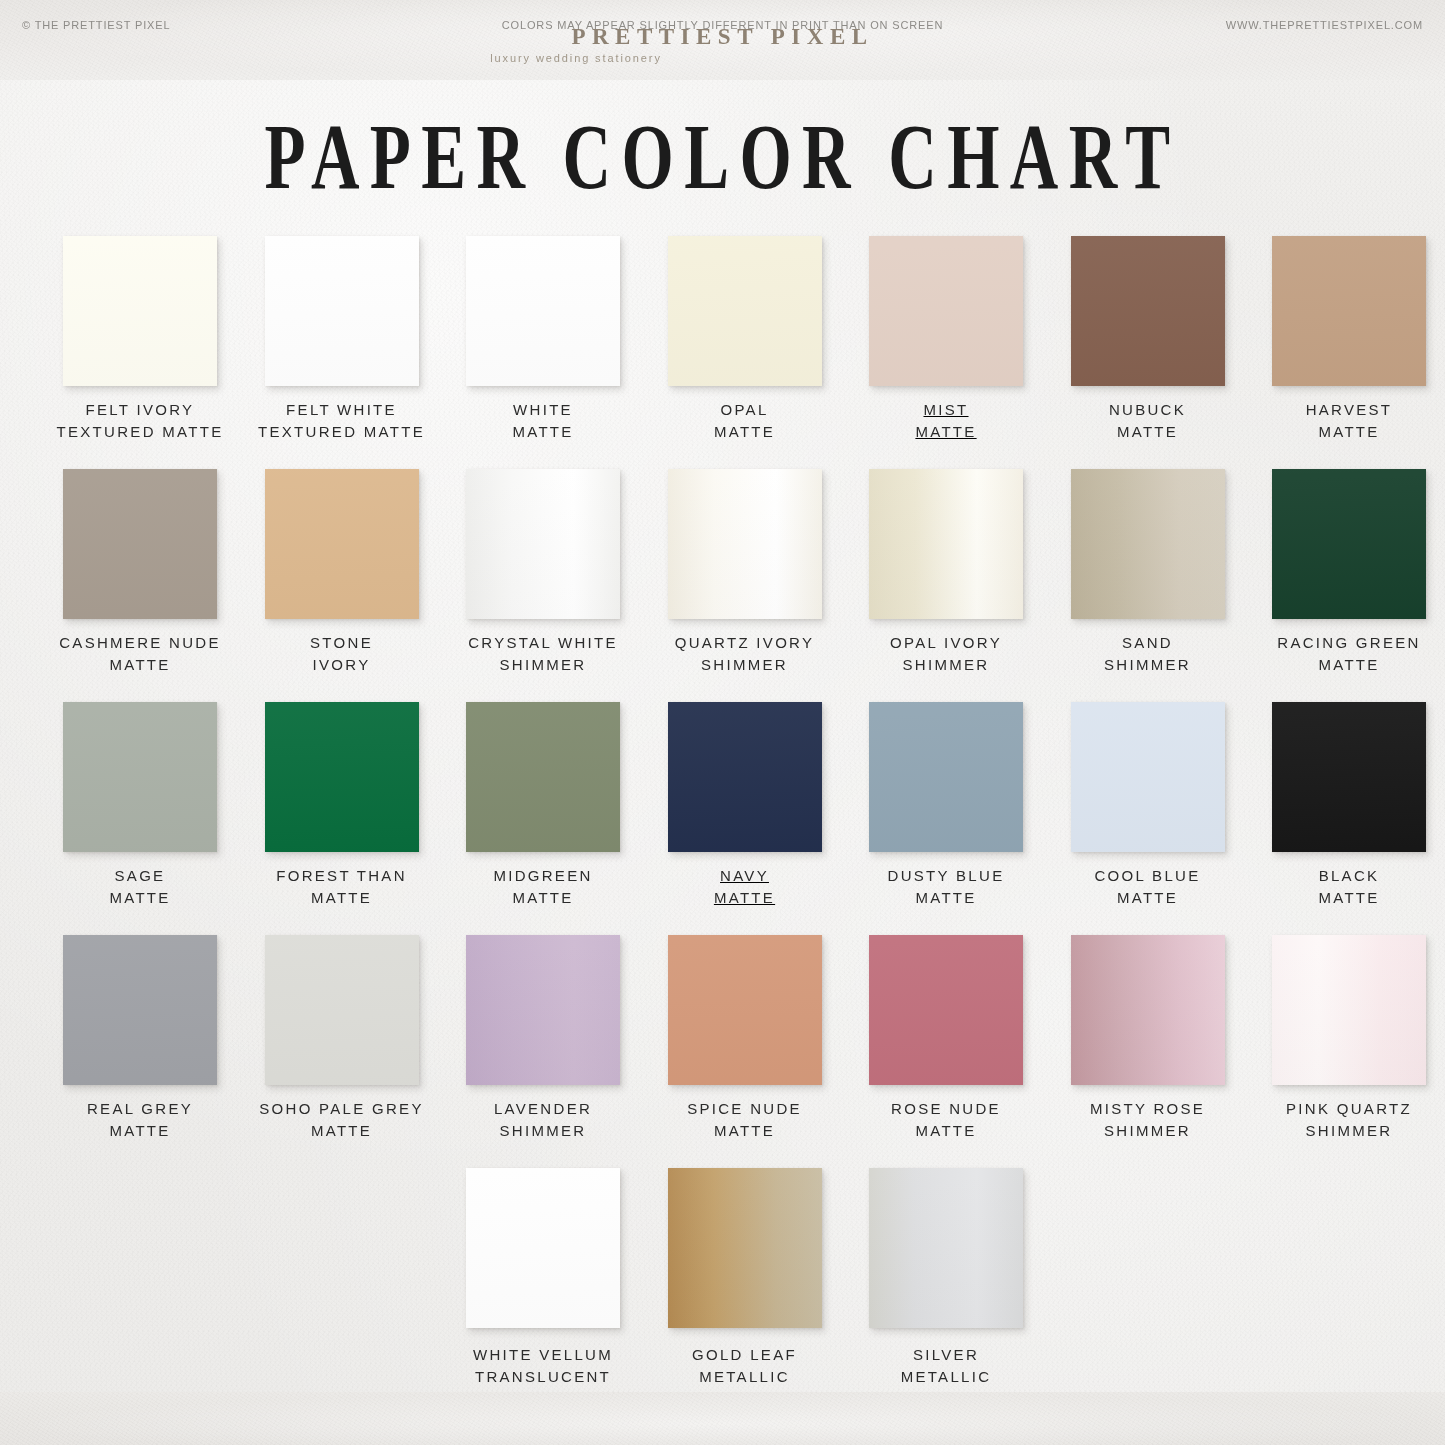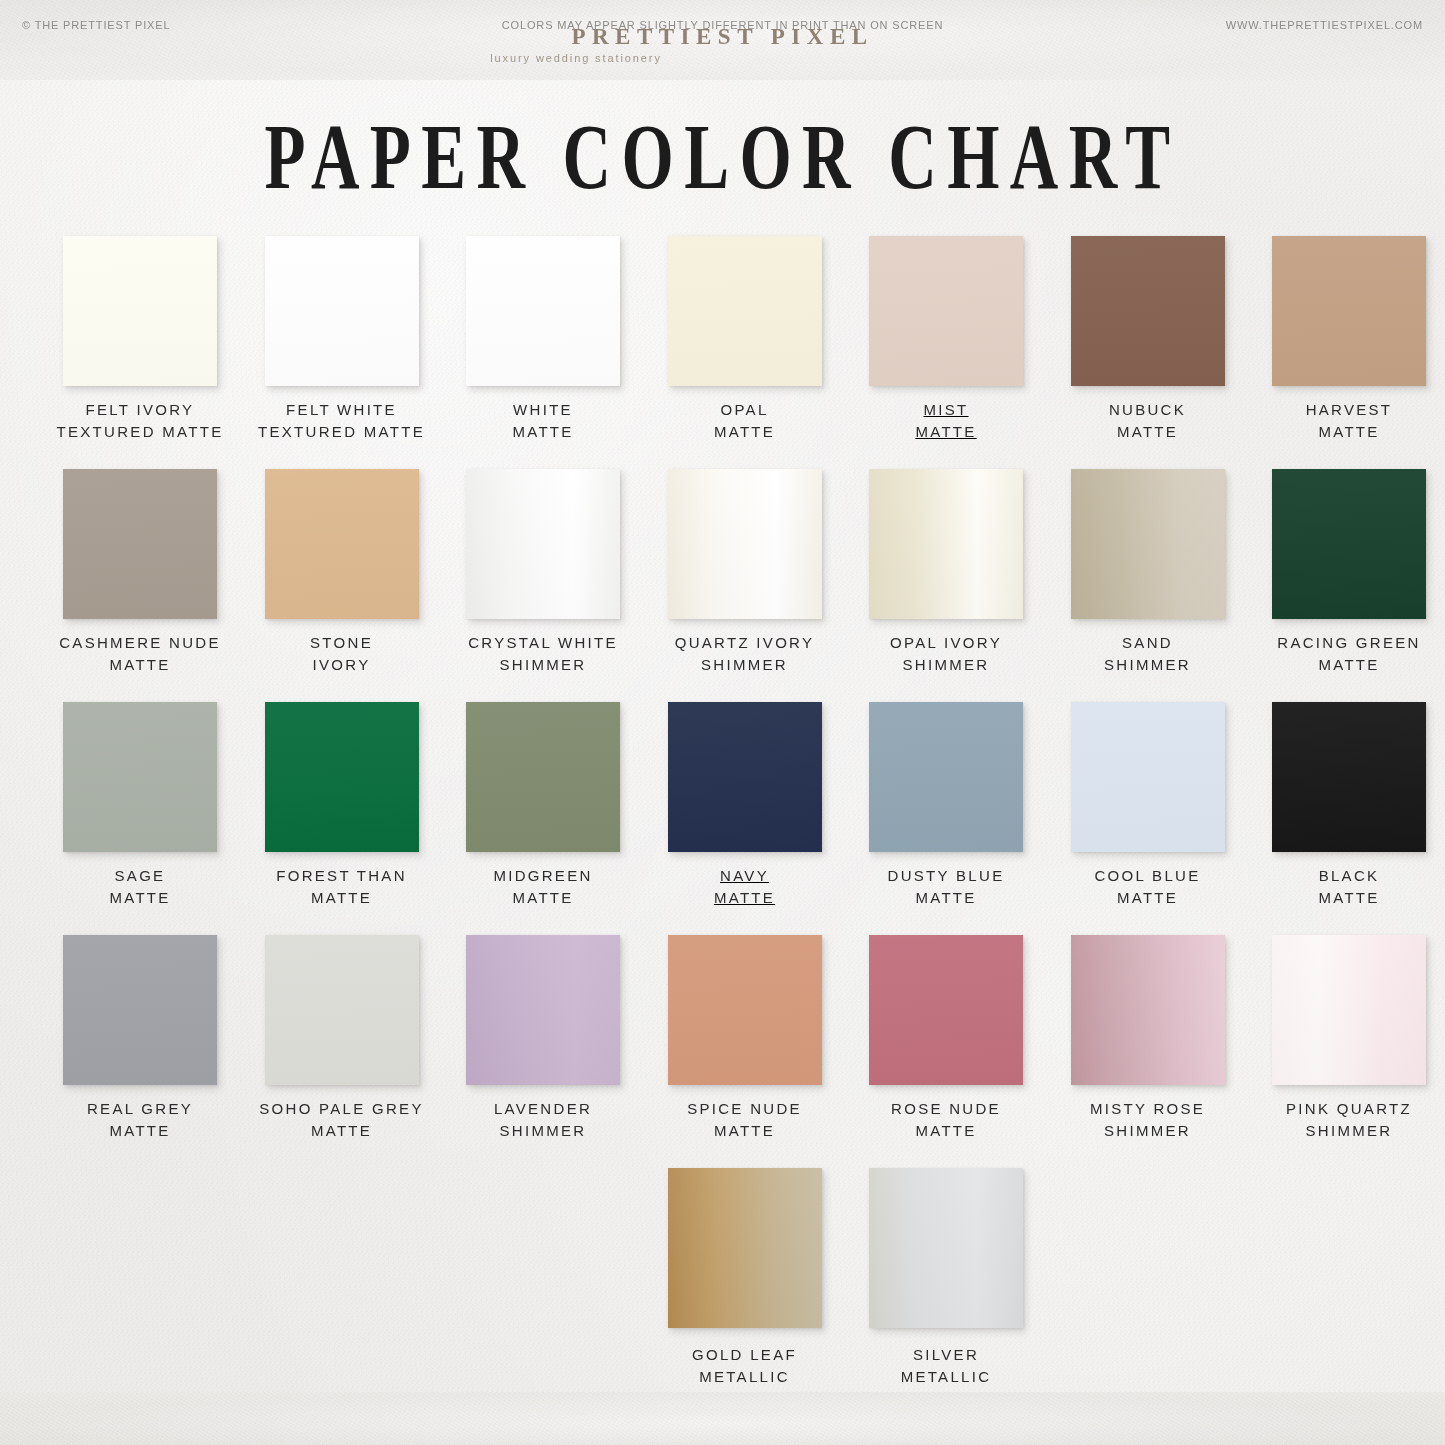--- a/index.html
+++ b/index.html
@@ -334,20 +334,25 @@
         <div class="label">MISTY ROSE
 SHIMMER</div>
       </div>
       <div class="cell" style="left: 1231px;">
         <div class="swatch" style="background: linear-gradient(90deg, rgb(250, 242, 243) 0%, rgb(253, 248, 248) 30%, rgb(249, 235, 237) 70%, rgb(246, 230, 233) 100%);"></div>
         <div class="label">PINK QUARTZ
 SHIMMER</div>
       </div>
     </div>
     <div class="row row-last">
+      <div class="cell" style="left: 425px;">
+        <div class="swatch" style="background: rgb(254, 254, 254);"></div>
+        <div class="label">WHITE VELLUM
+TRANSLUCENT</div>
+      </div>
       <div class="cell" style="left: 626.5px;">
         <div class="swatch" style="background: linear-gradient(90deg, rgb(179, 138, 82) 0%, rgb(194, 160, 106) 30%, rgb(197, 180, 146) 70%, rgb(200, 189, 163) 100%);"></div>
         <div class="label">GOLD LEAF
 METALLIC</div>
       </div>
       <div class="cell" style="left: 828px;">
         <div class="swatch" style="background: linear-gradient(90deg, rgb(212, 212, 206) 0%, rgb(221, 222, 224) 30%, rgb(228, 229, 231) 70%, rgb(217, 218, 219) 100%);"></div>
         <div class="label">SILVER
 METALLIC</div>
       </div>

